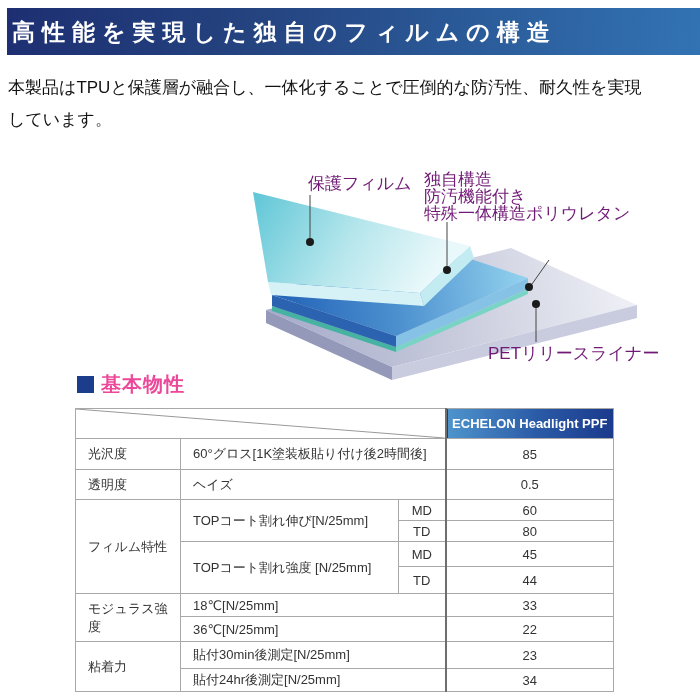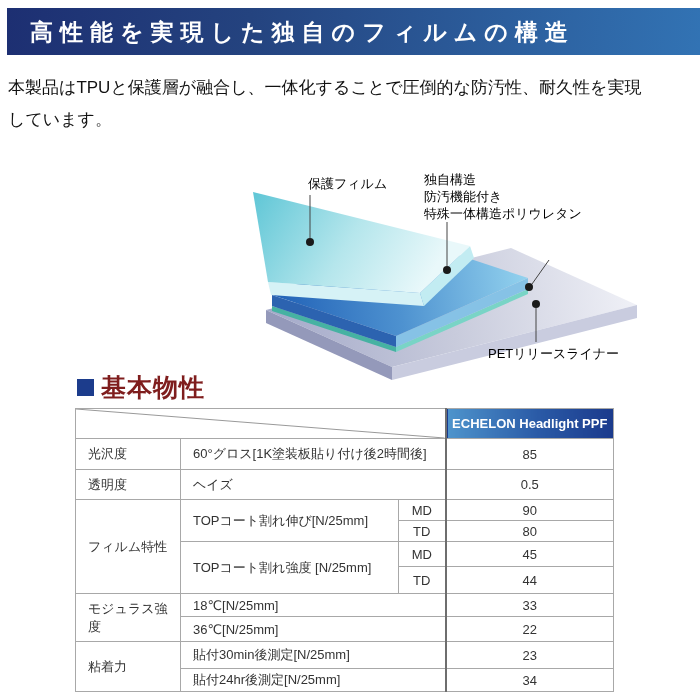--- a/index.html
+++ b/index.html
@@ -8,37 +8,37 @@
     font-family:"Liberation Sans","DejaVu Sans",sans-serif;color:#1a1a1a;
   }
   
   .banner{
     position:absolute;left:7px;top:8px;width:693px;height:47px;
     background:linear-gradient(95deg,#1d2f72 0%,#24437f 35%,#3273b4 100%);
   }
   .banner-title{
     font-family:"DejaVu Serif","Liberation Serif",serif;
     color:#ffffff;font-size:23px;font-weight:600;letter-spacing:7px;
-    line-height:47px;padding-left:23px;white-space:nowrap;
+    line-height:47px;padding-left:5px;white-space:nowrap;
   }
   
   .intro{position:absolute;left:8px;top:72px;width:688px;font-size:17px;line-height:32px;color:#111;}
   .intro div{white-space:nowrap;}
   
   .diagram{position:absolute;left:0;top:165px;width:700px;height:215px;}
   .diagram svg{position:absolute;left:0;top:0;}
-  .dg-label{position:absolute;font-size:13px;line-height:17px;color:#000000;white-space:nowrap;}
+  .dg-label{position:absolute;font-size:17px;line-height:17px;color:#701a75;white-space:nowrap;}
   .lb-protect{left:308px;top:10px;}
   .lb-unique{left:424px;top:6px;}
   .lb-adhesive{left:538px;top:61px;}
   .lb-pet{left:488px;top:180px;}
   
   .section-head{position:absolute;left:77px;top:371px;display:flex;align-items:center;}
   .section-square{width:17px;height:17px;background:#1c3c8c;margin-right:7px;}
-  .section-title{font-size:25px;font-weight:bold;color:#7f1d1d;letter-spacing:1px;}
+  .section-title{font-size:20px;font-weight:bold;color:#ec4899;letter-spacing:1px;}
   
   .spec-table{
     position:absolute;left:75px;top:408px;width:538px;
     border-collapse:collapse;table-layout:fixed;
     font-size:13px;color:#333;
   }
   .spec-table td{border:1px solid #a8a8a8;padding:0;vertical-align:middle;overflow:hidden;}
   .spec-table td.val-col{border-left:2px solid #6e6e6e;}
   .spec-table td.cat{padding-left:12px;}
   .spec-table td.test{padding-left:12px;}
@@ -164,21 +164,21 @@
     </tr>
     <tr class="r2">
       <td class="cat">透明度</td>
       <td class="test" colspan="2">ヘイズ</td>
       <td class="val val-col">0.5</td>
     </tr>
     <tr class="r3">
       <td class="cat" rowspan="4">フィルム特性</td>
       <td class="test" rowspan="2">TOPコート割れ伸び[N/25mm]</td>
       <td class="dir">MD</td>
-      <td class="val val-col">90</td>
+      <td class="val val-col">60</td>
     </tr>
     <tr class="r4">
       <td class="dir">TD</td>
       <td class="val val-col">80</td>
     </tr>
     <tr class="r5">
       <td class="test" rowspan="2">TOPコート割れ強度 [N/25mm]</td>
       <td class="dir">MD</td>
       <td class="val val-col">45</td>
     </tr>

